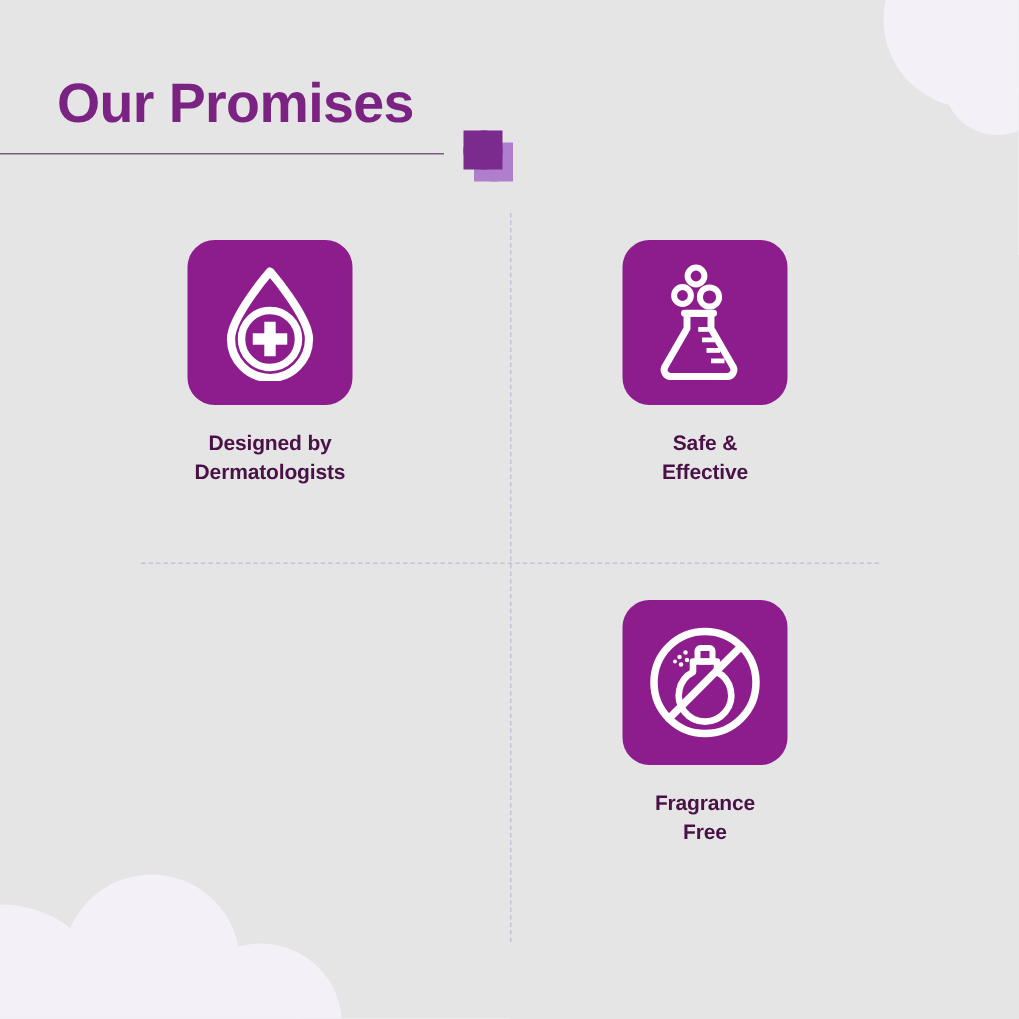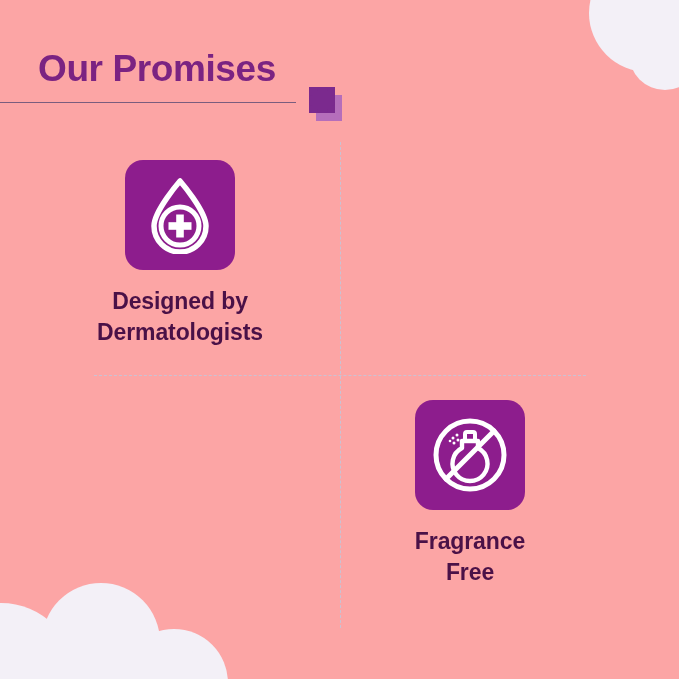--- a/index.html
+++ b/index.html
@@ -11,21 +11,21 @@
     height: 679px;
     background: #ffffff;
     font-family: "Liberation Sans", sans-serif;
     overflow: hidden;
   }
 
   #canvas {
     position: relative;
     width: 679px;
     height: 679px;
-    background: #fca5a5;
+    background: #e5e5e5;
     overflow: hidden;
   }
 
   
   .blob {
     position: absolute;
     background: #f3f0f7;
     border-radius: 50%;
     pointer-events: none;
   }
@@ -134,21 +134,21 @@
     background: #8d1d8d;
     border-radius: 18px;
     display: flex;
     align-items: center;
     justify-content: center;
   }
   .tile svg { display: block; }
 
   .cell-label {
     margin-top: 16px;
-    font-size: 23px;
+    font-size: 14px;
     font-weight: bold;
     color: #4a1147;
     line-height: 1.33;
     letter-spacing: -0.1px;
     white-space: pre-line;
   }
 </style>
 </head>
 <body>
 
@@ -188,20 +188,41 @@
           <path d="M37 5 C37 5 11 35 11 50 A26 26 0 0 0 63 50 C63 35 37 5 37 5 Z" fill="none" stroke="#ffffff" stroke-width="5.5" stroke-linejoin="round"></path>
           <circle cx="37" cy="50" r="19" fill="none" stroke="#ffffff" stroke-width="5"></circle>
           <rect x="33.2" y="38.5" width="7.6" height="23" fill="#ffffff"></rect>
           <rect x="25.5" y="46.2" width="23" height="7.6" fill="#ffffff"></rect>
         </svg>
       </div>
       <div class="cell-label">Designed by
 Dermatologists</div>
     </div>
 
+    <div class="cell cell-tr">
+      <div class="tile">
+        <svg width="74" height="80" viewBox="0 0 74 80">
+
+          <circle cx="31" cy="9" r="5.6" fill="none" stroke="#ffffff" stroke-width="4"></circle>
+          <circle cx="22" cy="22" r="5.6" fill="none" stroke="#ffffff" stroke-width="4"></circle>
+          <circle cx="40" cy="23" r="6.4" fill="none" stroke="#ffffff" stroke-width="4"></circle>
+
+          <path d="M25 34 L25 44 L10 70 A4.5 4.5 0 0 0 14 76 L52 76 A4.5 4.5 0 0 0 56 70 L41 44 L41 34 Z" fill="none" stroke="#ffffff" stroke-width="4.6" stroke-linejoin="round"></path>
+
+          <rect x="21" y="31.5" width="24" height="4.6" rx="2.3" fill="#ffffff"></rect>
+
+          <rect x="32.5" y="43" width="9" height="3.2" fill="#ffffff"></rect>
+          <rect x="35" y="50" width="9" height="3.2" fill="#ffffff"></rect>
+          <rect x="38" y="57" width="9" height="3.2" fill="#ffffff"></rect>
+          <rect x="41" y="64" width="9" height="3.2" fill="#ffffff"></rect>
+        </svg>
+      </div>
+      <div class="cell-label">Safe &amp;
+Effective</div>
+    </div>
 
 
     <div class="cell cell-br">
       <div class="tile">
         <svg width="80" height="80" viewBox="0 0 80 80">
 
           <path d="M32 26 L48 26 L48 33 A17.5 17.5 0 1 1 32 33 Z" fill="none" stroke="#ffffff" stroke-width="4.4" stroke-linejoin="round"></path>
           <rect x="35" y="17" width="10" height="9" rx="2" fill="none" stroke="#ffffff" stroke-width="4"></rect>
 
           <circle cx="27" cy="20" r="1.5" fill="#ffffff"></circle>

